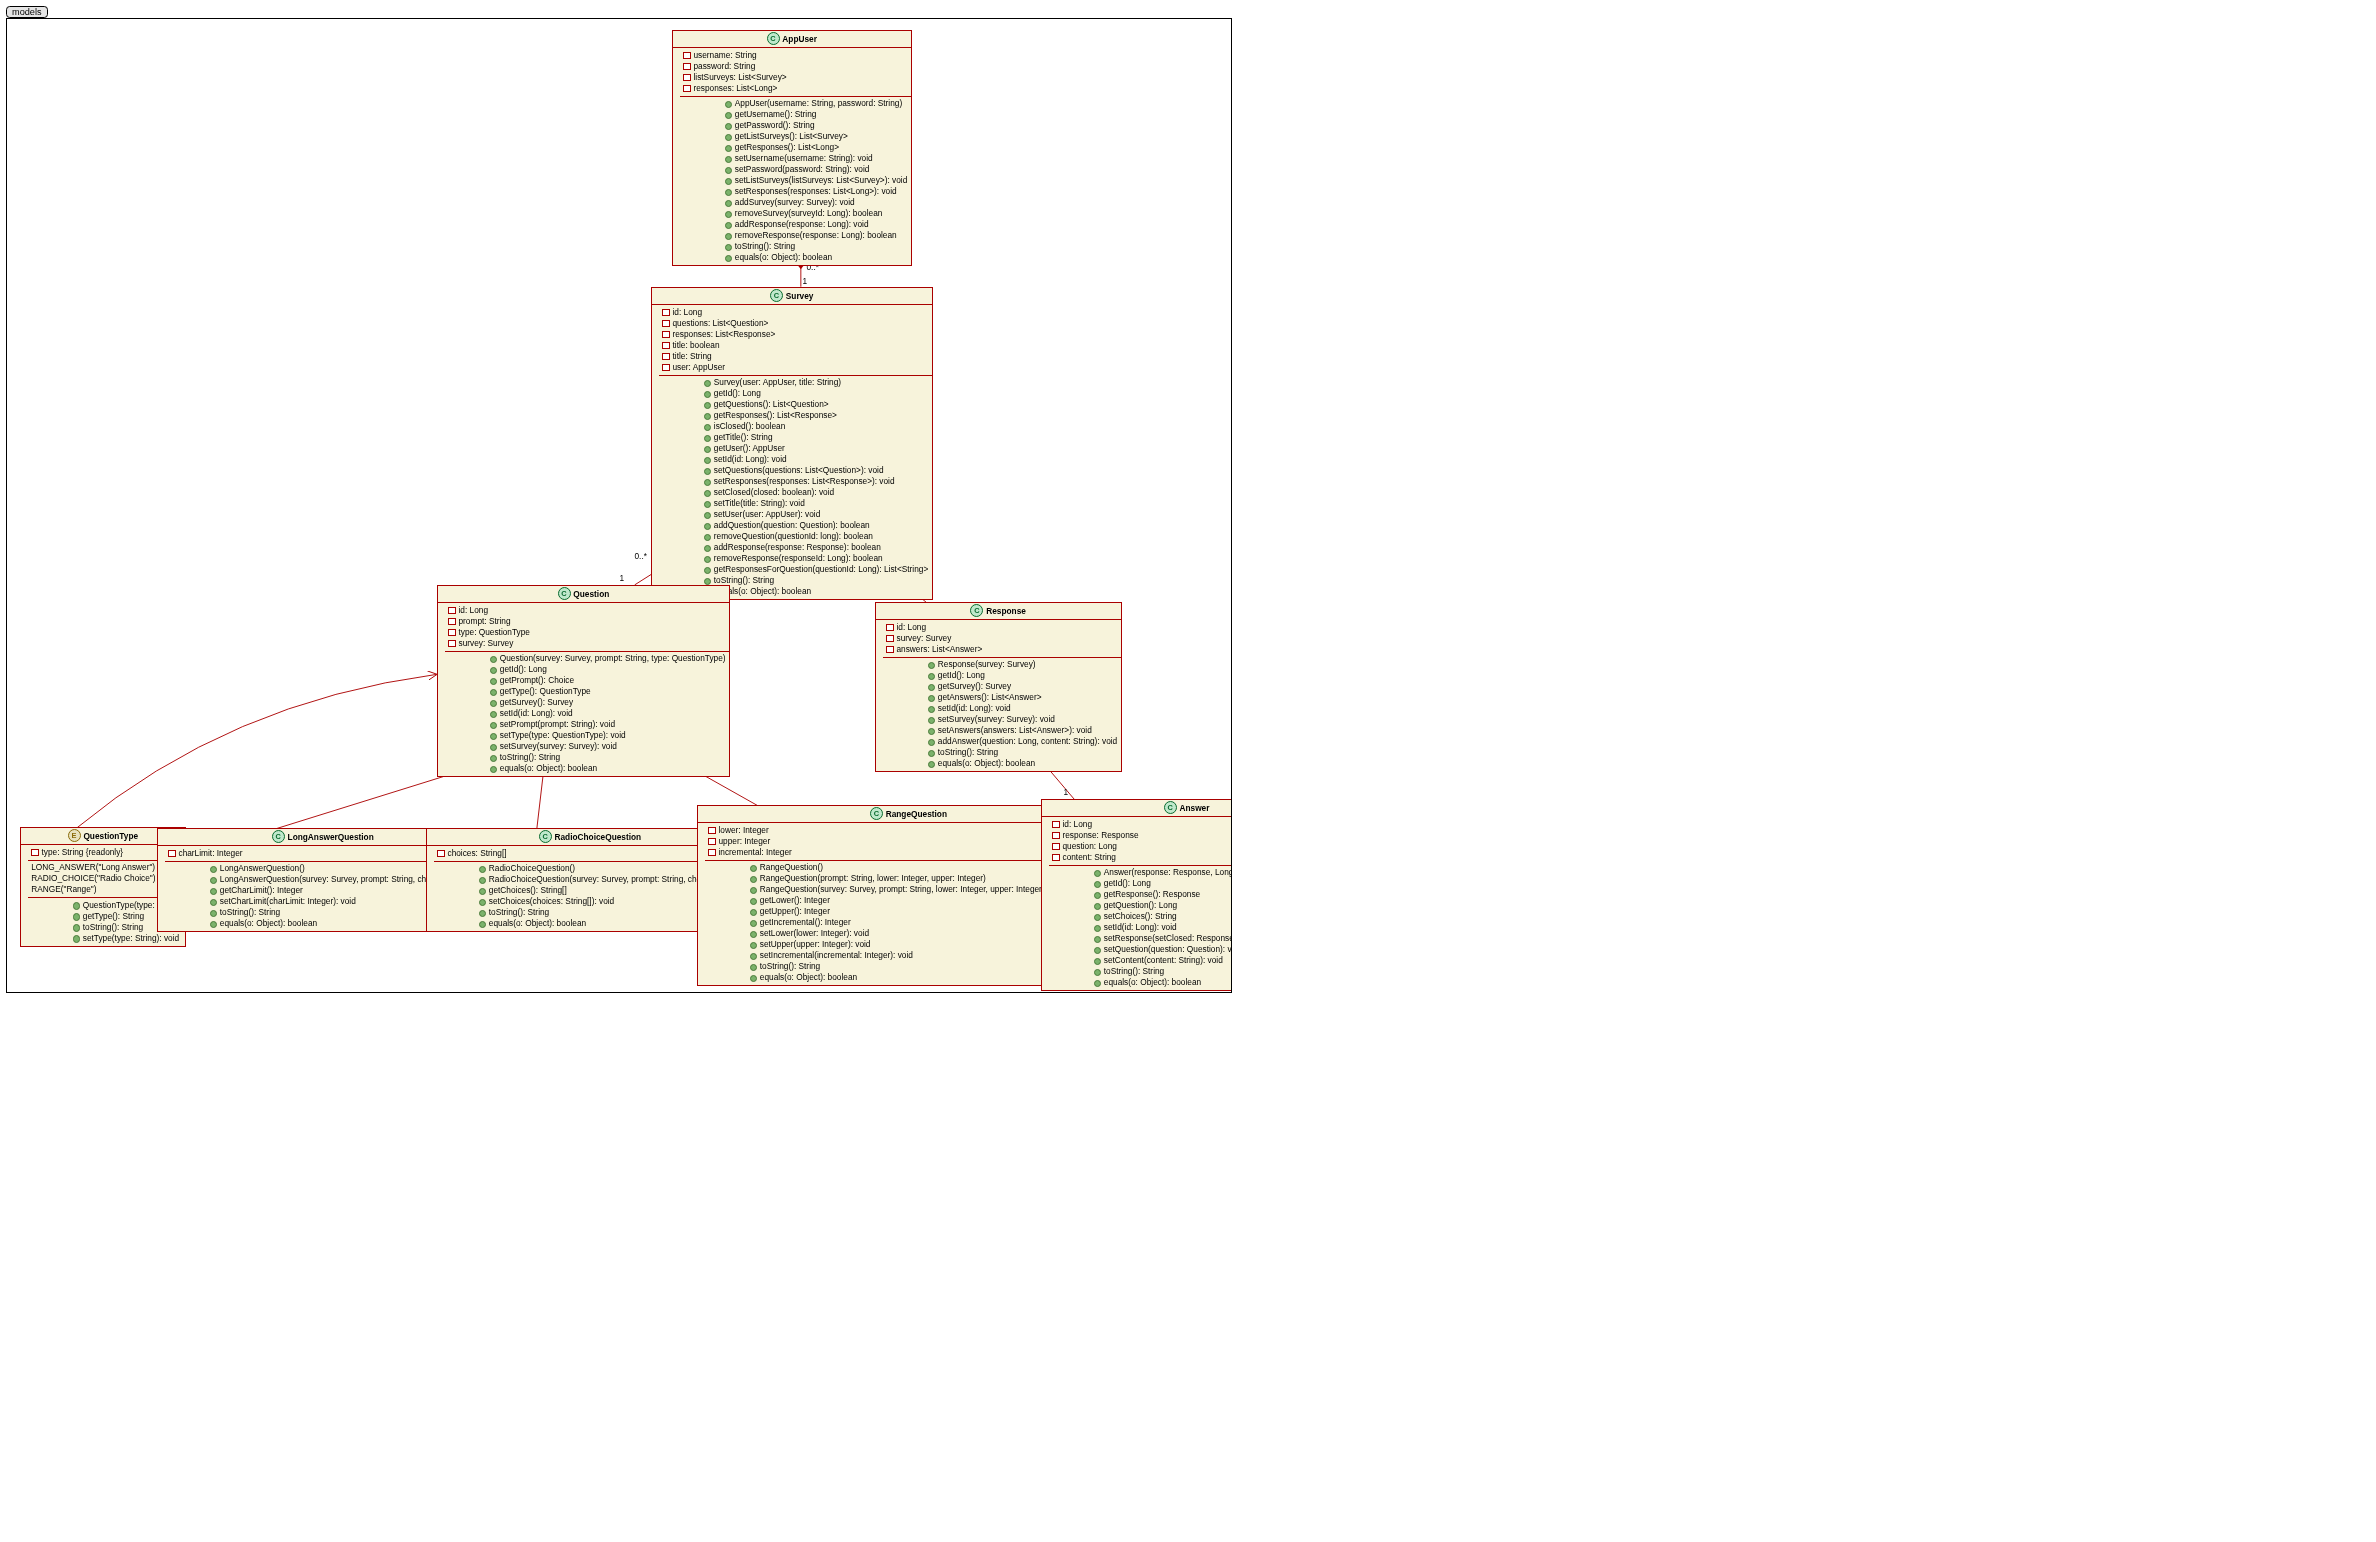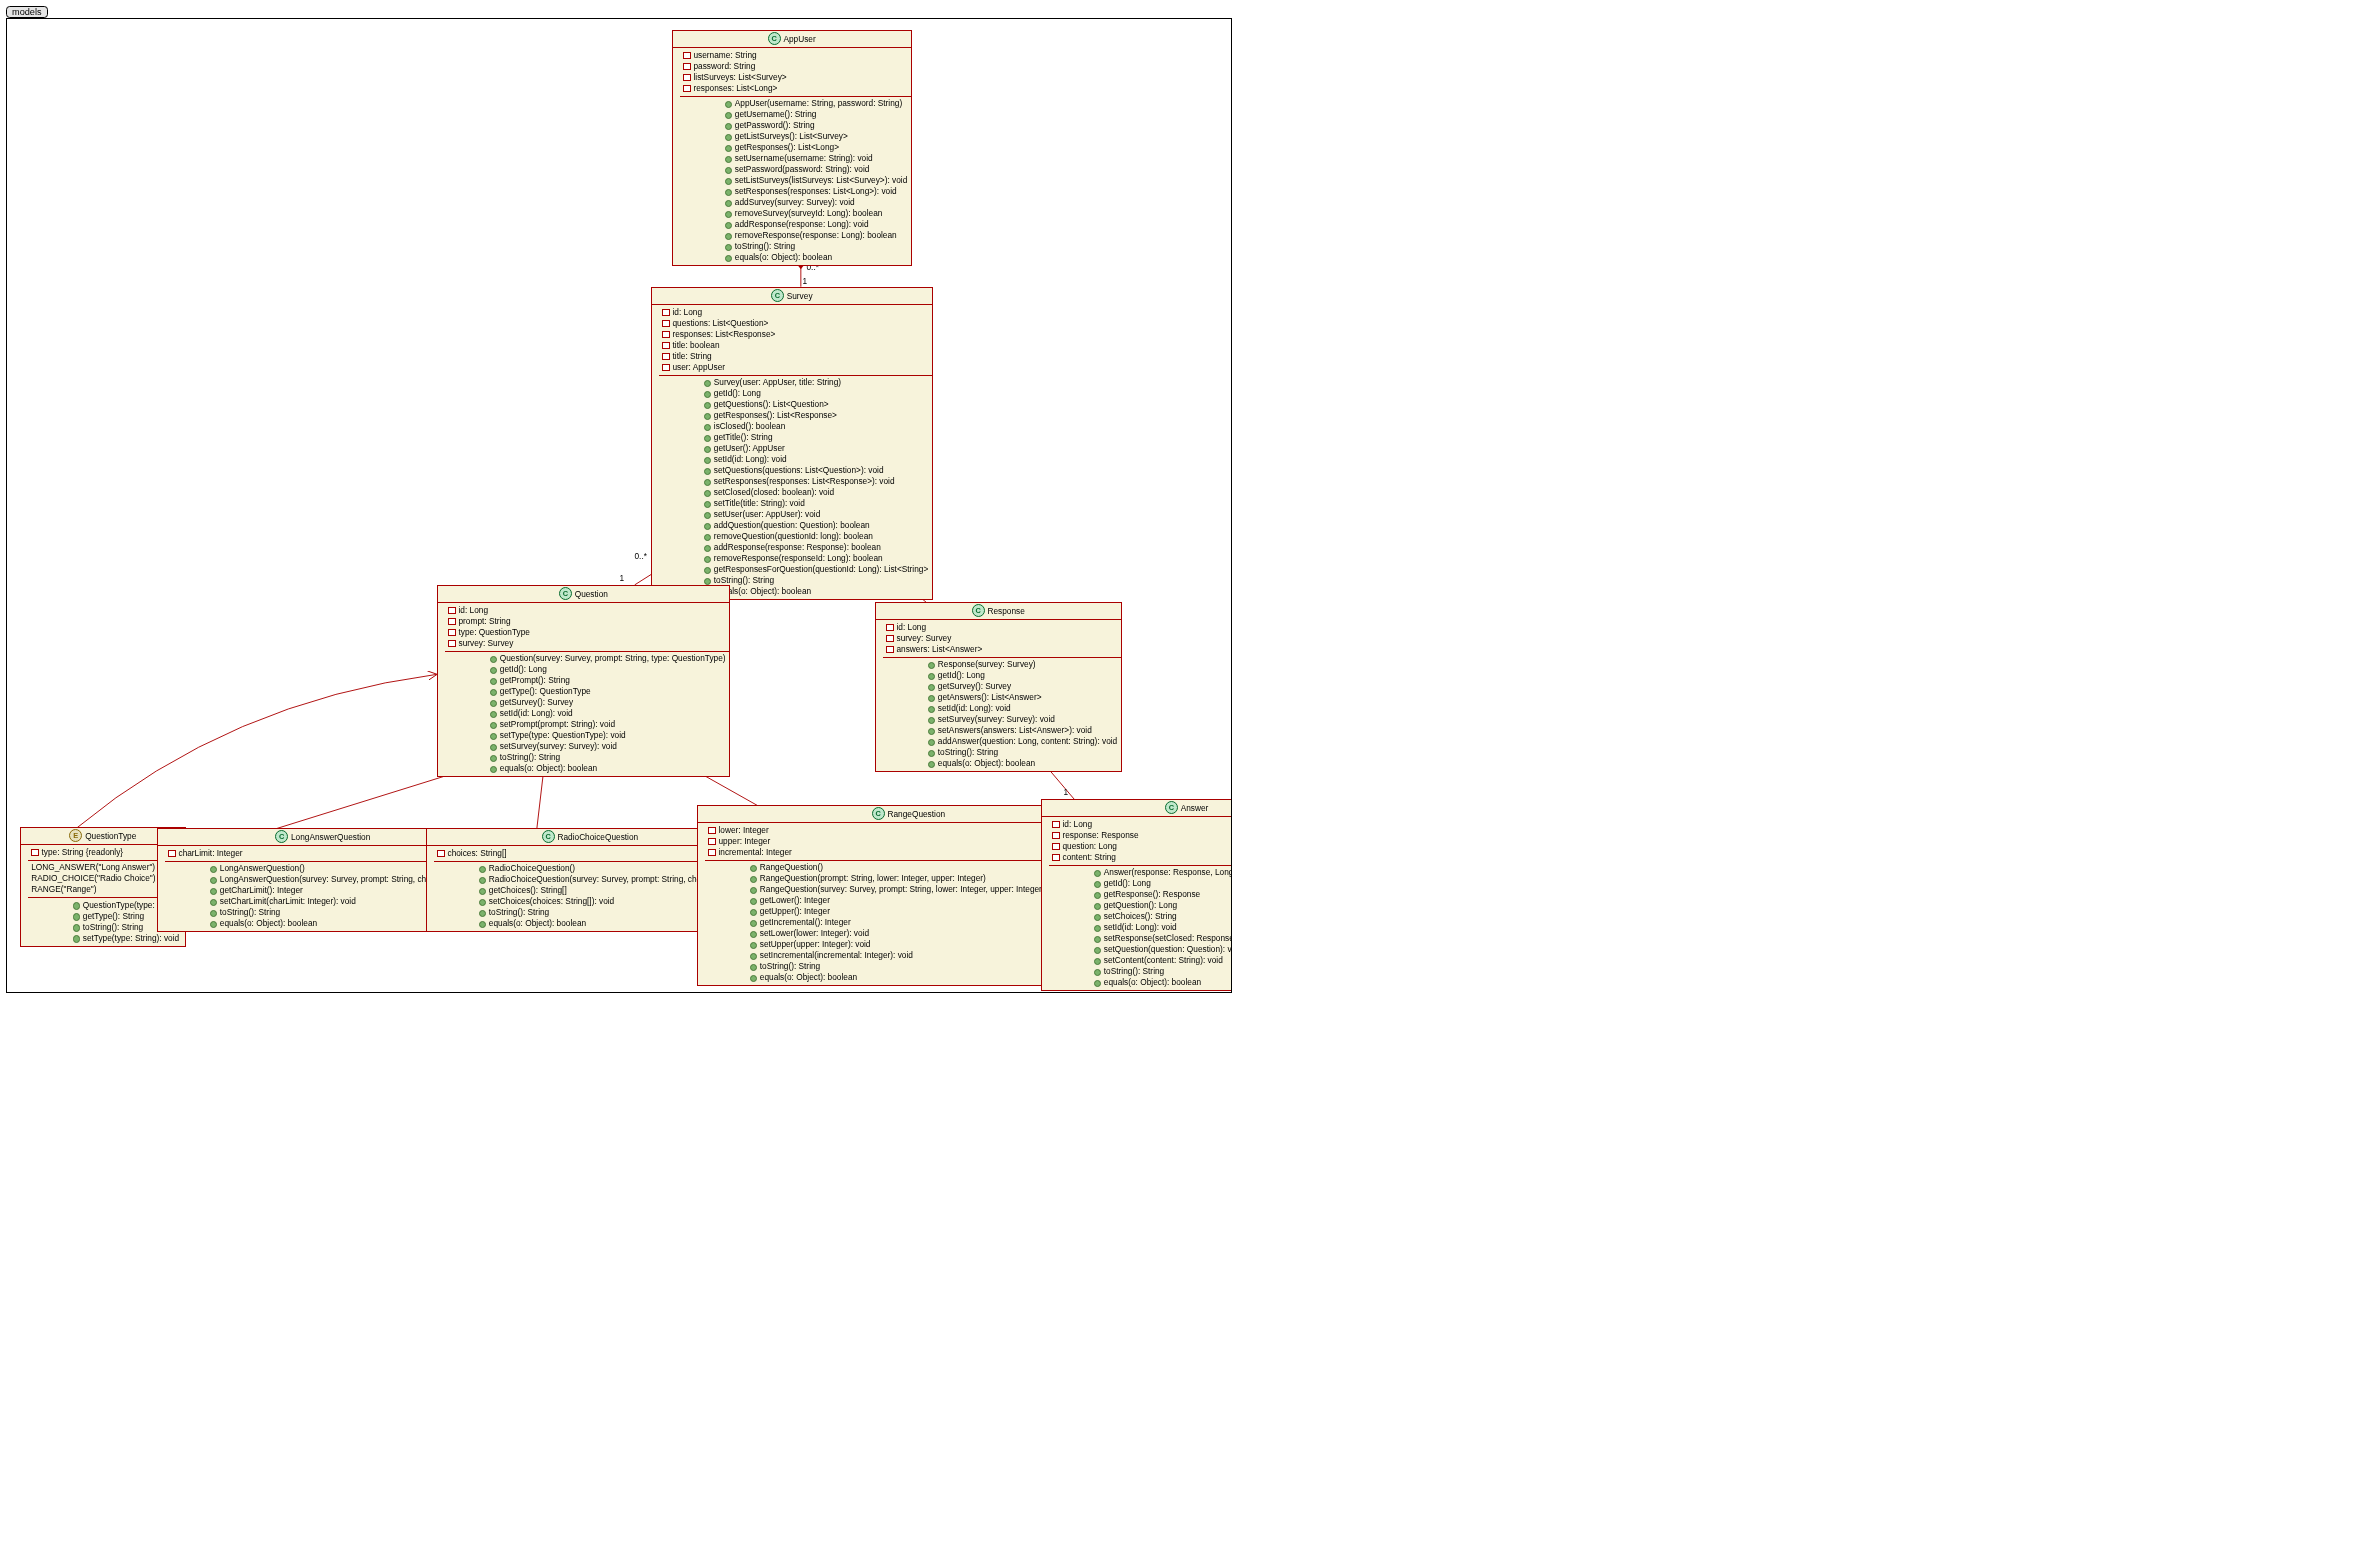--- a/index.html
+++ b/index.html
@@ -54,21 +54,21 @@
     text-align: center;
     vertical-align: middle;
     margin-right: 2.8px;
   }
   .cls-head .badge.enum {
     background: #e8e2bf;
     border-color: #8a6b0a;
     color: #8a6b0a;
   }
   .cls-head .name {
-    font-weight: normal;
+    font-weight: bold;
     vertical-align: middle;
   }
   .cls-sec {
     border-bottom: 0.9px solid #a00;
     padding: 1.8px 3.7px;
     margin-left: 7px;
   }
   .cls-sec:last-child {
     border-bottom: none;
     padding-left: 45px;
@@ -211,21 +211,21 @@
   <div class="cls-head"><span class="badge">C</span><span class="name">Question</span></div>
   <div class="cls-sec">
         <div class="row"><span class="b sq"></span><span>id: Long</span></div>
         <div class="row"><span class="b sq"></span><span>prompt: String</span></div>
         <div class="row"><span class="b sq"></span><span>type: QuestionType</span></div>
         <div class="row"><span class="b sq"></span><span>survey: Survey</span></div>
       </div>
   <div class="cls-sec">
         <div class="row"><span class="b ci"></span><span>Question(survey: Survey, prompt: String, type: QuestionType)</span></div>
         <div class="row"><span class="b ci"></span><span>getId(): Long</span></div>
-        <div class="row"><span class="b ci"></span><span>getPrompt(): String</span></div>
+        <div class="row"><span class="b ci"></span><span>getPrompt(): Choice</span></div>
         <div class="row"><span class="b ci"></span><span>getType(): QuestionType</span></div>
         <div class="row"><span class="b ci"></span><span>getSurvey(): Survey</span></div>
         <div class="row"><span class="b ci"></span><span>setId(id: Long): void</span></div>
         <div class="row"><span class="b ci"></span><span>setPrompt(prompt: String): void</span></div>
         <div class="row"><span class="b ci"></span><span>setType(type: QuestionType): void</span></div>
         <div class="row"><span class="b ci"></span><span>setSurvey(survey: Survey): void</span></div>
         <div class="row"><span class="b ci"></span><span>toString(): String</span></div>
         <div class="row"><span class="b ci"></span><span>equals(o: Object): boolean</span></div>
       </div>
 </div>

